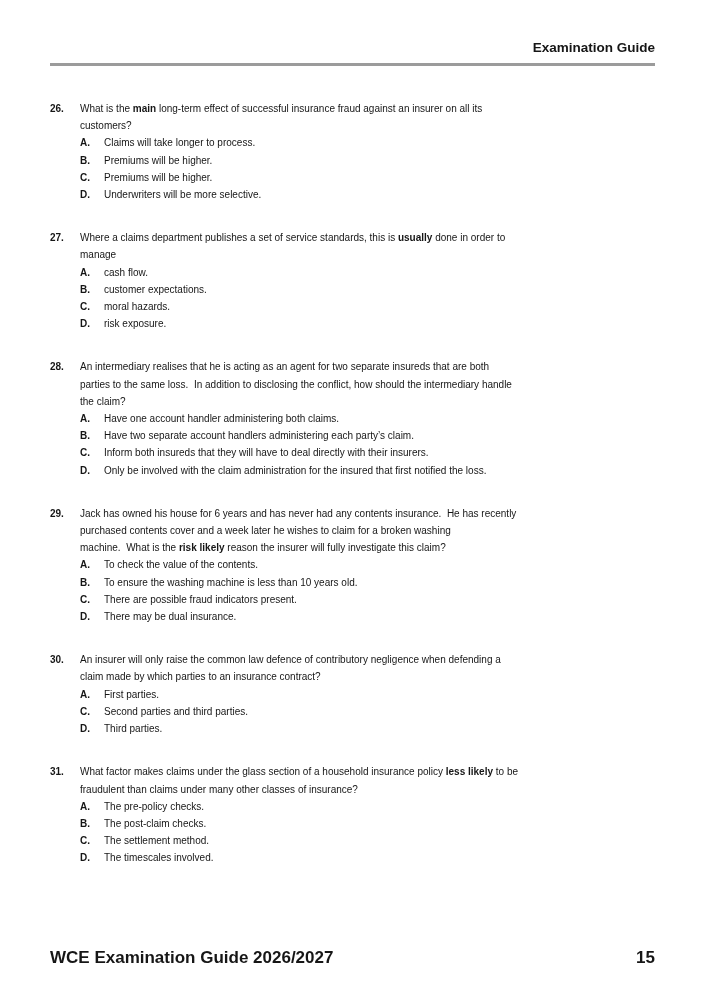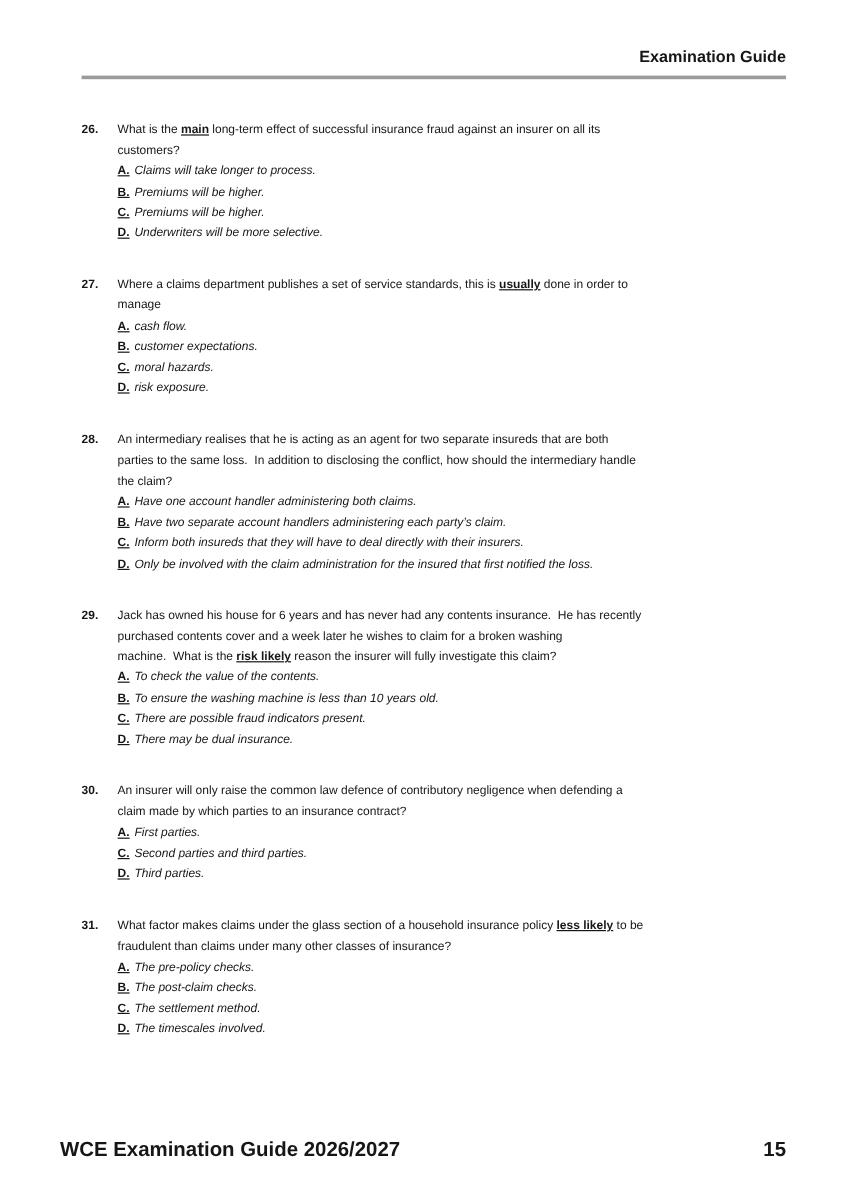--- a/index.html
+++ b/index.html
@@ -8,21 +8,21 @@
     width: 707px;
     height: 1000px;
     margin: 0 auto;
     background: #ffffff;
     font-family: "Liberation Sans", "DejaVu Sans", sans-serif;
     color: #161616;
     overflow: hidden;
     box-sizing: border-box;
   }
   .content {
-    padding: 40px 52px 0 68px;
+    padding: 40px 52px 0 50px;
   }
   .header-title {
     text-align: right;
     font-weight: bold;
     font-size: 13.5px;
     line-height: 16px;
   }
   .header-rule {
     height: 3px;
     background: #9b9b9b;
@@ -37,22 +37,22 @@
     font-size: 10px;
     line-height: 17.2px;
   }
   .qnum {
     width: 30px;
     flex-shrink: 0;
     font-weight: bold;
   }
   .qbody { flex: 1; }
   .qline { white-space: pre; }
-  .b { font-weight: bold; text-decoration: underline; }
-  .opt-text { margin-left: 4px; font-style: italic; }
+  .b { font-weight: bold; }
+  .opt-text { margin-left: 14px; }
   .footer {
     position: absolute;
     left: 50px;
     right: 52px;
     top: 948px;
     display: flex;
     justify-content: space-between;
     font-weight: bold;
     font-size: 17px;
   }

